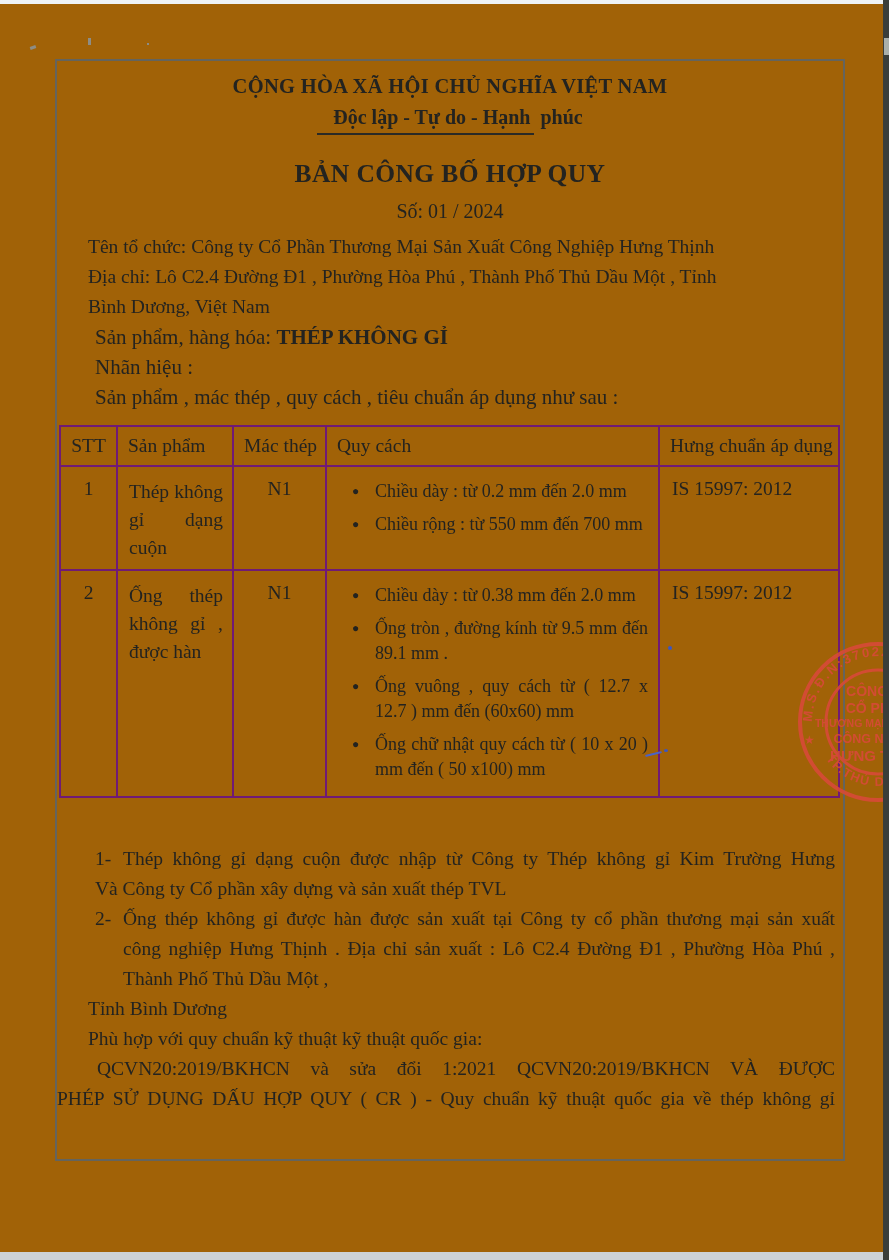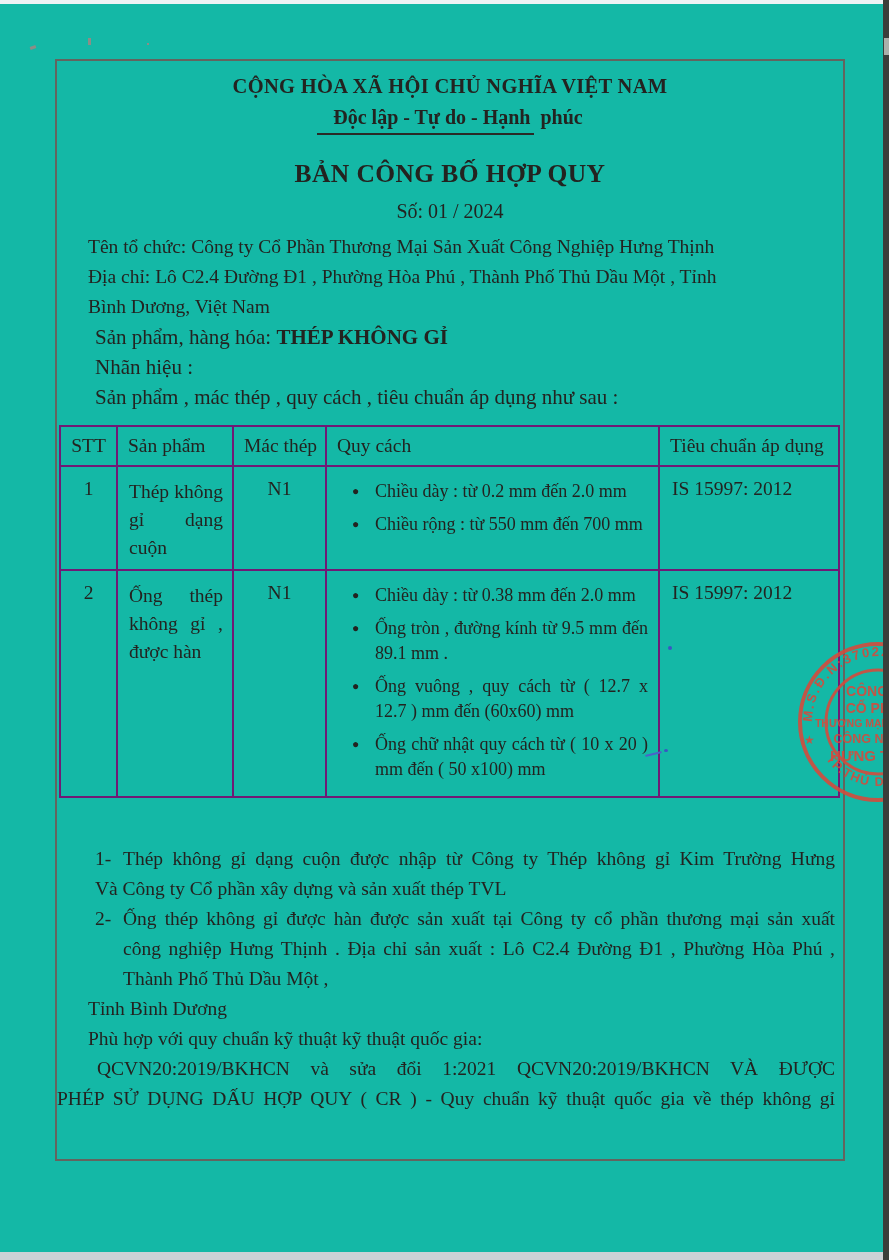--- a/index.html
+++ b/index.html
@@ -1,19 +1,19 @@
 <!DOCTYPE html>
 <html><head>
 <meta charset="utf-8">
 <style>
   * { margin:0; padding:0; box-sizing:border-box; }
   body { background:#ffffff; }
   .page {
     position:relative; width:889px; height:1260px;
-    background:#14b8a6; overflow:hidden;
+    background:#a16207; overflow:hidden;
     font-family:"Liberation Serif","DejaVu Serif",serif;
     color:#232320;
   }
   .edge-top { position:absolute; left:0; top:0; width:889px; height:4px; background:#eef2f5; z-index:10; }
   .edge-right { position:absolute; left:883px; top:0; width:6px; height:1260px; background:#3a3e3a; z-index:10; }
   .edge-right-notch { position:absolute; left:884px; top:38px; width:5px; height:17px; background:#aab0aa; z-index:11; }
   .edge-bottom { position:absolute; left:0; top:1252px; width:883px; height:8px; background:#cdd2d6; z-index:10; }
   .speck { position:absolute; background:#8d8d86; z-index:6; }
   .speck.s1 { left:30px; top:46px; width:6px; height:3px; transform:rotate(-20deg); }
   .speck.s2 { left:88px; top:38px; width:3px; height:7px; }
@@ -107,21 +107,21 @@
           <col class="c-mt">
           <col class="c-qc">
           <col class="c-tc">
       </colgroup>
       <thead>
         <tr>
           <th class="stt">STT</th>
           <th>Sản phẩm</th>
           <th>Mác thép</th>
           <th>Quy cách</th>
-          <th>Tiêu chuẩn áp dụng</th>
+          <th>Hưng chuẩn áp dụng</th>
         </tr>
       </thead>
       <tbody>
         <tr class="r1">
           <td class="stt">1</td>
           <td class="sanpham">Thép không gỉ dạng cuộn</td>
           <td class="macthep">N1</td>
           <td class="quycach">
             <ul>
               <li>Chiều dày : từ 0.2 mm đến 2.0 mm</li>

